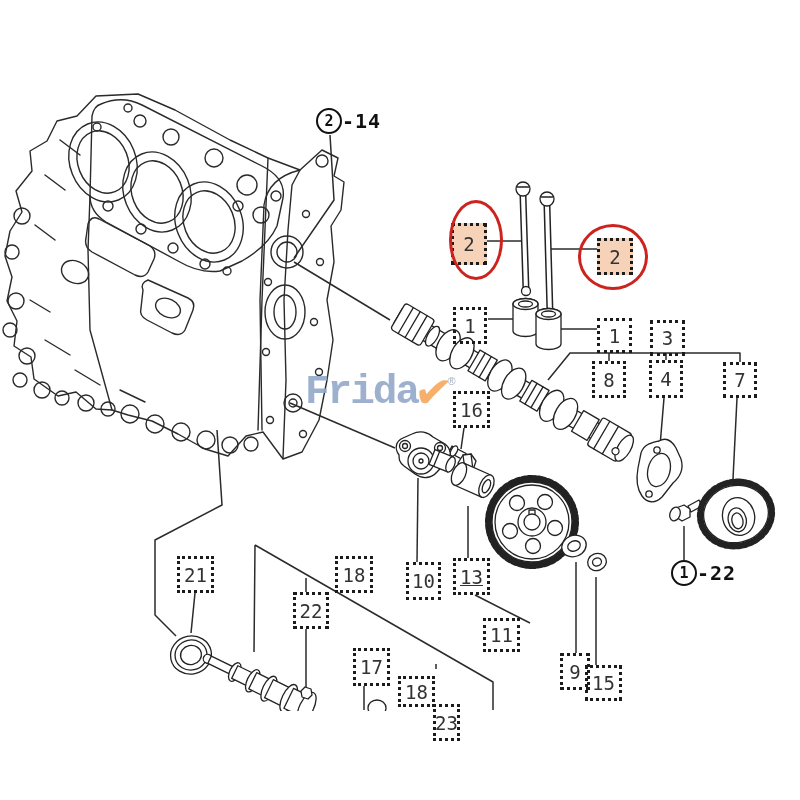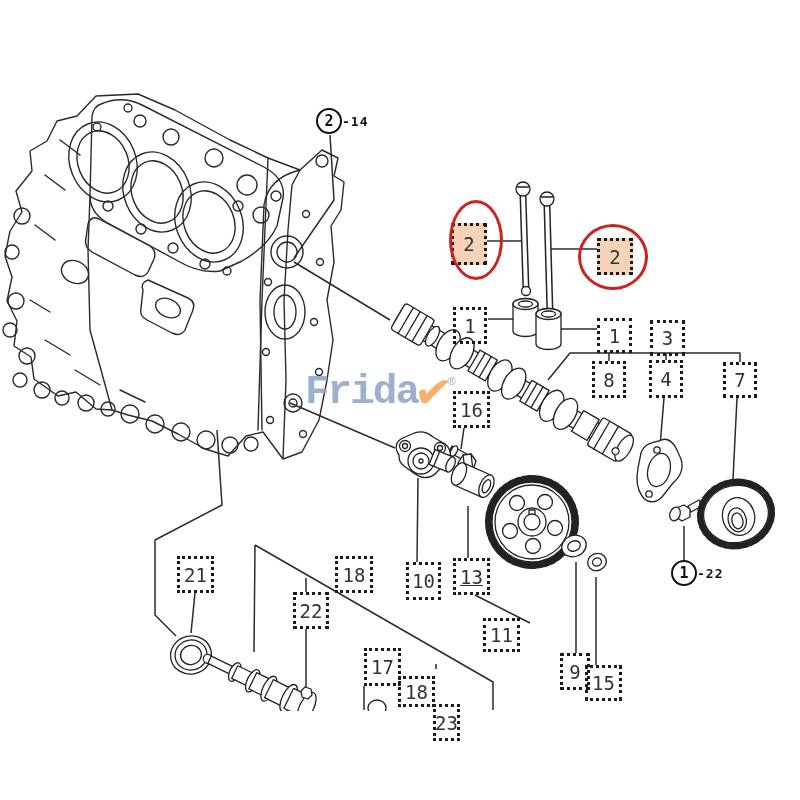--- a/index.html
+++ b/index.html
@@ -32,21 +32,21 @@
   .hl-ellipse{
     position:absolute;border:3px solid var(--hl-red,#cc231e);border-radius:50%;
     box-sizing:border-box;z-index:11;pointer-events:none;
   }
   .circ-label{position:absolute;display:flex;align-items:center;z-index:10;color:#111;}
   .circ{
     width:26px;height:26px;border:2.5px solid #111;border-radius:50%;box-sizing:border-box;
     display:flex;align-items:center;justify-content:center;
     font-family:"DejaVu Sans Mono",monospace;font-weight:700;font-size:15px;background:#fff;
   }
-  .suffix{font-family:"DejaVu Sans Mono",monospace;font-weight:700;font-size:13px;letter-spacing:1px;}
+  .suffix{font-family:"DejaVu Sans Mono",monospace;font-weight:700;font-size:20px;letter-spacing:1px;}
 </style>
 </head>
 <body>
 
 <div class="stage">
 
 <svg class="art" width="800" height="800" viewBox="0 0 800 800">
 <defs>
   <clipPath id="imgcut">
           <rect x="0" y="0" width="800" height="711"></rect>
@@ -330,18 +330,18 @@
       <div class="callout" style="left: 723px; top: 362px; width: 34px; height: 36px;">7</div>
       <div class="callout" style="left: 453px; top: 391px; width: 37px; height: 37px;">16</div>
       <div class="callout" style="left: 406px; top: 562px; width: 35px; height: 38px;">10</div>
       <div class="callout" style="left: 453px; top: 558px; width: 37px; height: 37px; text-decoration: underline;">13</div>
       <div class="callout" style="left: 483px; top: 618px; width: 37px; height: 34px;">11</div>
       <div class="callout" style="left: 560px; top: 653px; width: 30px; height: 37px;">9</div>
       <div class="callout" style="left: 585px; top: 665px; width: 37px; height: 36px; text-align: right;">15</div>
       <div class="callout" style="left: 177px; top: 556px; width: 37px; height: 37px;">21</div>
       <div class="callout" style="left: 335px; top: 556px; width: 38px; height: 37px;">18</div>
       <div class="callout" style="left: 293px; top: 592px; width: 36px; height: 37px;">22</div>
-      <div class="callout" style="left: 364px; top: 648px; width: 37px; height: 38px;">17</div>
+      <div class="callout" style="left: 353px; top: 648px; width: 37px; height: 38px;">17</div>
       <div class="callout" style="left: 398px; top: 676px; width: 37px; height: 31px;">18</div>
       <div class="callout" style="left: 433px; top: 704px; width: 27px; height: 37px;">23</div>
     </div>
 
 </div>
 
 </body></html>

